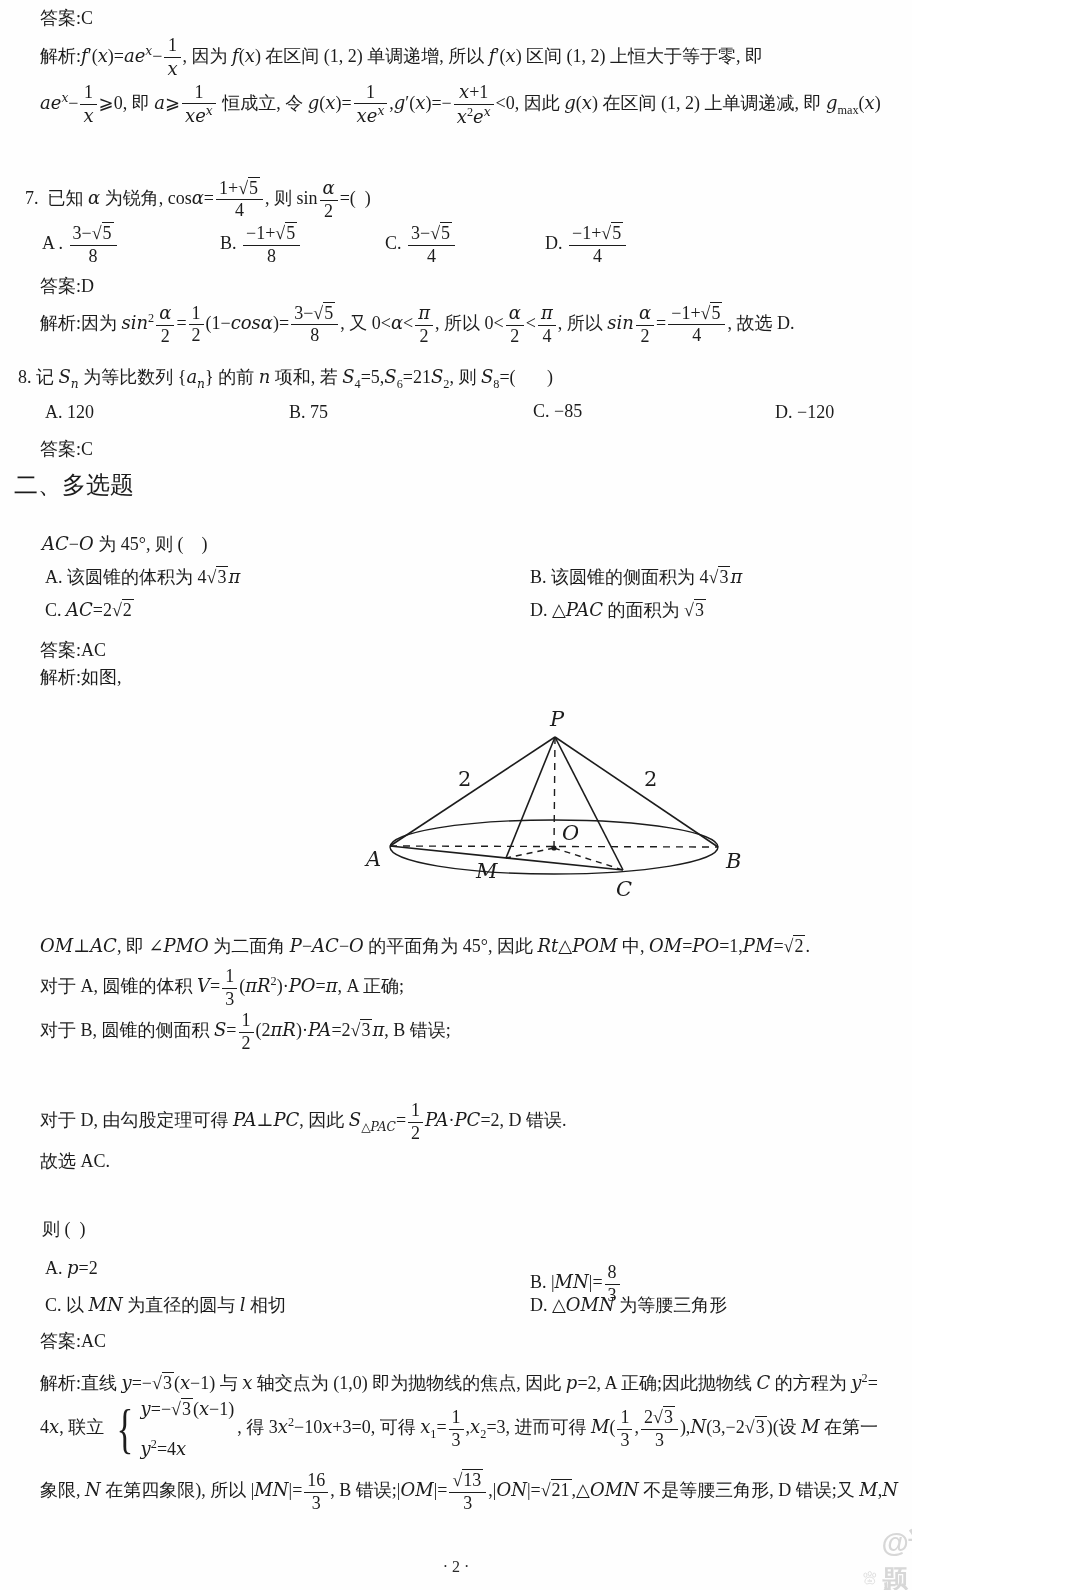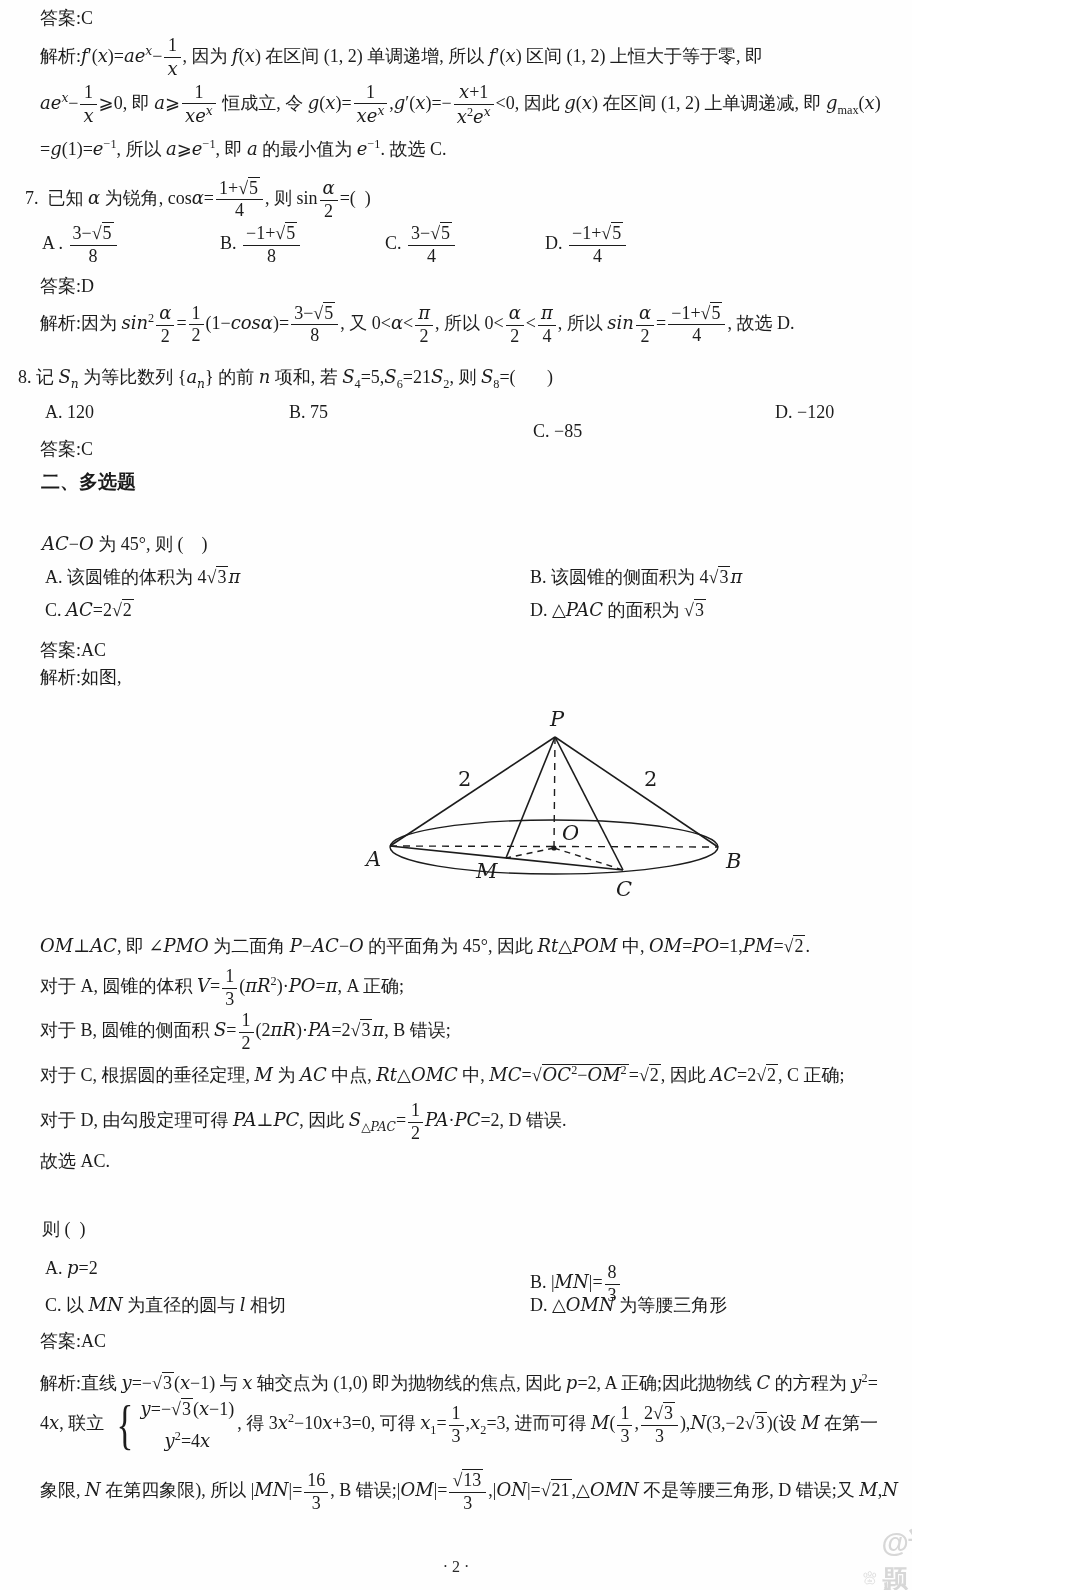--- a/index.html
+++ b/index.html
@@ -1,57 +1,56 @@
 <!DOCTYPE html>
 <html><head>
 <meta charset="utf-8">
 <style>
   html,body{margin:0;padding:0;background:#ffffff;}
   .page{position:relative;width:912px;height:1590px;background:#fefefe;overflow:hidden;
         font-family:"Liberation Serif","DejaVu Serif",serif;color:#1c1c1c;font-size:18px;}
   .ln{position:absolute;white-space:nowrap;line-height:1.25;}
-  .bold{font-weight:bold;font-size:19px;margin-left:27px;}
+  .bold{font-weight:normal;font-size:24px;}
   i{font-style:italic;font-family:"DejaVu Serif","Liberation Serif",serif;}
   sup{font-size:68%;} sub{font-size:68%;text-align:center;}
   .fr{display:inline-block;vertical-align:middle;text-align:center;margin:0 2px;line-height:1.1;}
   .fr .n{display:block;padding:0 3px 1px;border-bottom:1.4px solid #1c1c1c;}
   .fr .d{display:block;padding:1px 3px 0;}
   .sq{white-space:nowrap;display:inline-block;}
   .sq .sb{border-top:1.4px solid #1c1c1c;padding:0 2px 0 1px;}
   .cases{display:inline-flex;align-items:center;vertical-align:middle;margin:0 3px;}
   .cases .brace{font-size:54px;font-weight:200;line-height:0.9;margin-right:3px;transform:scaleX(0.65);}
-  .cases .crows{display:inline-flex;flex-direction:column;text-align:left;row-gap:8px;align-items:center;}
+  .cases .crows{display:inline-flex;flex-direction:column;text-align:left;row-gap:16px;}
   .fig{position:absolute;left:330px;top:700px;width:460px;height:200px;}
   .fig text{font-size:21px;font-style:italic;fill:#1c1c1c;font-family:"DejaVu Serif","Liberation Serif",serif;}
   .watermark{position:absolute;left:862px;top:1524px;display:flex;align-items:center;gap:4px;
              color:#d7d7d7;font-size:28px;font-weight:bold;font-family:"Liberation Sans",sans-serif;}
   .pagenum{position:absolute;left:0;top:1558px;width:100%;text-align:center;font-size:16px;color:#2a2a2a;}
 </style>
 </head>
 <body>
 
 <div class="page">
 
   <div class="ln" style="left:40px;top:7px">答案:C</div>
   <div class="ln" style="left:40px;top:36px">解析:<i>f</i>′(<i>x</i>)=<i>ae</i><sup><i>x</i></sup>−<span class="fr"><span class="n">1</span><span class="d"><i>x</i></span></span>, 因为 <i>f</i>(<i>x</i>) 在区间 (1, 2) 单调递增, 所以 <i>f</i>′(<i>x</i>) 区间 (1, 2) 上恒大于等于零, 即</div>
   <div class="ln" style="left:40px;top:82px"><i>ae</i><sup><i>x</i></sup>−<span class="fr"><span class="n">1</span><span class="d"><i>x</i></span></span>⩾0, 即 <i>a</i>⩾<span class="fr"><span class="n">1</span><span class="d"><i>xe</i><sup><i>x</i></sup></span></span> 恒成立, 令 <i>g</i>(<i>x</i>)=<span class="fr"><span class="n">1</span><span class="d"><i>xe</i><sup><i>x</i></sup></span></span>,<i>g</i>′(<i>x</i>)=−<span class="fr"><span class="n"><i>x</i>+1</span><span class="d"><i>x</i><sup>2</sup><i>e</i><sup><i>x</i></sup></span></span>&lt;0, 因此 <i>g</i>(<i>x</i>) 在区间 (1, 2) 上单调递减, 即 <i>g</i><sub>max</sub>(<i>x</i>)</div>
-  <div class="ln" style="left:40px;top:137px">=<i>g</i>(1)=<i>e</i><sup>−1</sup>, 所以 <i>a</i>⩾<i>e</i><sup>−1</sup>, 即 <i>a</i> 的最小值为 <i>e</i><sup>−1</sup>. 故选 C.</div>
 
   <div class="ln" style="left:25px;top:178px">7.&nbsp; 已知 <i>α</i> 为锐角, cos<i>α</i>=<span class="fr"><span class="n">1+<span class="sq">√<span class="sb">5</span></span></span><span class="d">4</span></span>, 则 sin<span class="fr"><span class="n"><i>α</i></span><span class="d">2</span></span>=(&nbsp;&nbsp;)</div>
   <div class="ln" style="left:42px;top:224px">A . <span class="fr"><span class="n">3−<span class="sq">√<span class="sb">5</span></span></span><span class="d">8</span></span></div>
   <div class="ln" style="left:220px;top:224px">B. <span class="fr"><span class="n">−1+<span class="sq">√<span class="sb">5</span></span></span><span class="d">8</span></span></div>
   <div class="ln" style="left:385px;top:224px">C. <span class="fr"><span class="n">3−<span class="sq">√<span class="sb">5</span></span></span><span class="d">4</span></span></div>
   <div class="ln" style="left:545px;top:224px">D. <span class="fr"><span class="n">−1+<span class="sq">√<span class="sb">5</span></span></span><span class="d">4</span></span></div>
   <div class="ln" style="left:40px;top:275px">答案:D</div>
   <div class="ln" style="left:40px;top:303px">解析:因为 <i>sin</i><sup>2</sup><span class="fr"><span class="n"><i>α</i></span><span class="d">2</span></span>=<span class="fr"><span class="n">1</span><span class="d">2</span></span>(1−<i>cosα</i>)=<span class="fr"><span class="n">3−<span class="sq">√<span class="sb">5</span></span></span><span class="d">8</span></span>, 又 0&lt;<i>α</i>&lt;<span class="fr"><span class="n"><i>π</i></span><span class="d">2</span></span>, 所以 0&lt;<span class="fr"><span class="n"><i>α</i></span><span class="d">2</span></span>&lt;<span class="fr"><span class="n"><i>π</i></span><span class="d">4</span></span>, 所以 <i>sin</i><span class="fr"><span class="n"><i>α</i></span><span class="d">2</span></span>=<span class="fr"><span class="n">−1+<span class="sq">√<span class="sb">5</span></span></span><span class="d">4</span></span>, 故选 D.</div>
 
   <div class="ln" style="left:18px;top:366px">8. 记 <i>S</i><sub><i>n</i></sub> 为等比数列 {<i>a</i><sub><i>n</i></sub>} 的前 <i>n</i> 项和, 若 <i>S</i><sub>4</sub>=5,<i>S</i><sub>6</sub>=21<i>S</i><sub>2</sub>, 则 <i>S</i><sub>8</sub>=(&nbsp;&nbsp;&nbsp;&nbsp;&nbsp;&nbsp;&nbsp;)</div>
   <div class="ln" style="left:45px;top:401px">A. 120</div>
   <div class="ln" style="left:289px;top:401px">B. 75</div>
-  <div class="ln" style="left:533px;top:420px">C. −85</div>
+  <div class="ln" style="left:533px;top:400px">C. −85</div>
   <div class="ln" style="left:775px;top:401px">D. −120</div>
   <div class="ln" style="left:40px;top:438px">答案:C</div>
 
   <div class="ln bold" style="left:14px;top:470px">二、多选题</div>
 
   <div class="ln" style="left:42px;top:533px"><i>AC</i>−<i>O</i> 为 45°, 则 (&nbsp;&nbsp;&nbsp;&nbsp;)</div>
   <div class="ln" style="left:45px;top:566px">A. 该圆锥的体积为 4<span class="sq">√<span class="sb">3</span></span><i>π</i></div>
   <div class="ln" style="left:530px;top:566px">B. 该圆锥的侧面积为 4<span class="sq">√<span class="sb">3</span></span><i>π</i></div>
   <div class="ln" style="left:45px;top:599px">C. <i>AC</i>=2<span class="sq">√<span class="sb">2</span></span></div>
   <div class="ln" style="left:530px;top:599px">D. △<i>PAC</i> 的面积为 <span class="sq">√<span class="sb">3</span></span></div>
@@ -76,21 +75,20 @@
     <text x="232" y="140">O</text>
     <text x="146" y="178">M</text>
     <text x="286" y="196">C</text>
     <text x="128" y="86" style="font-style:normal">2</text>
     <text x="314" y="86" style="font-style:normal">2</text>
   </svg>
 
   <div class="ln" style="left:40px;top:935px"><i>OM</i>⊥<i>AC</i>, 即 ∠<i>PMO</i> 为二面角 <i>P</i>−<i>AC</i>−<i>O</i> 的平面角为 45°, 因此 <i>Rt</i>△<i>POM</i> 中, <i>OM</i>=<i>PO</i>=1,<i>PM</i>=<span class="sq">√<span class="sb">2</span></span>.</div>
   <div class="ln" style="left:40px;top:967px">对于 A, 圆锥的体积 <i>V</i>=<span class="fr"><span class="n">1</span><span class="d">3</span></span>(<i>πR</i><sup>2</sup>)·<i>PO</i>=<i>π</i>, A 正确;</div>
   <div class="ln" style="left:40px;top:1011px">对于 B, 圆锥的侧面积 <i>S</i>=<span class="fr"><span class="n">1</span><span class="d">2</span></span>(2<i>πR</i>)·<i>PA</i>=2<span class="sq">√<span class="sb">3</span></span><i>π</i>, B 错误;</div>
-  <div class="ln" style="left:40px;top:1063px">对于 C, 根据圆的垂径定理, <i>M</i> 为 <i>AC</i> 中点, <i>Rt</i>△<i>OMC</i> 中, <i>MC</i>=<span class="sq">√<span class="sb"><i>OC</i><sup>2</sup>−<i>OM</i><sup>2</sup></span></span>=<span class="sq">√<span class="sb">2</span></span>, 因此 <i>AC</i>=2<span class="sq">√<span class="sb">2</span></span>, C 正确;</div>
   <div class="ln" style="left:40px;top:1101px">对于 D, 由勾股定理可得 <i>PA</i>⊥<i>PC</i>, 因此 <i>S</i><sub>△<i>PAC</i></sub>=<span class="fr"><span class="n">1</span><span class="d">2</span></span><i>PA</i>·<i>PC</i>=2, D 错误.</div>
   <div class="ln" style="left:40px;top:1150px">故选 AC.</div>
 
   <div class="ln" style="left:42px;top:1218px">则 (&nbsp;&nbsp;)</div>
   <div class="ln" style="left:45px;top:1257px">A. <i>p</i>=2</div>
   <div class="ln" style="left:530px;top:1263px">B. |<i>MN</i>|=<span class="fr"><span class="n">8</span><span class="d">3</span></span></div>
   <div class="ln" style="left:45px;top:1294px">C. 以 <i>MN</i> 为直径的圆与 <i>l</i> 相切</div>
   <div class="ln" style="left:530px;top:1294px">D. △<i>OMN</i> 为等腰三角形</div>
   <div class="ln" style="left:40px;top:1330px">答案:AC</div>
   <div class="ln" style="left:40px;top:1371px">解析:直线 <i>y</i>=−<span class="sq">√<span class="sb">3</span></span>(<i>x</i>−1) 与 <i>x</i> 轴交点为 (1,0) 即为抛物线的焦点, 因此 <i>p</i>=2, A 正确;因此抛物线 <i>C</i> 的方程为 <i>y</i><sup>2</sup>=</div>

